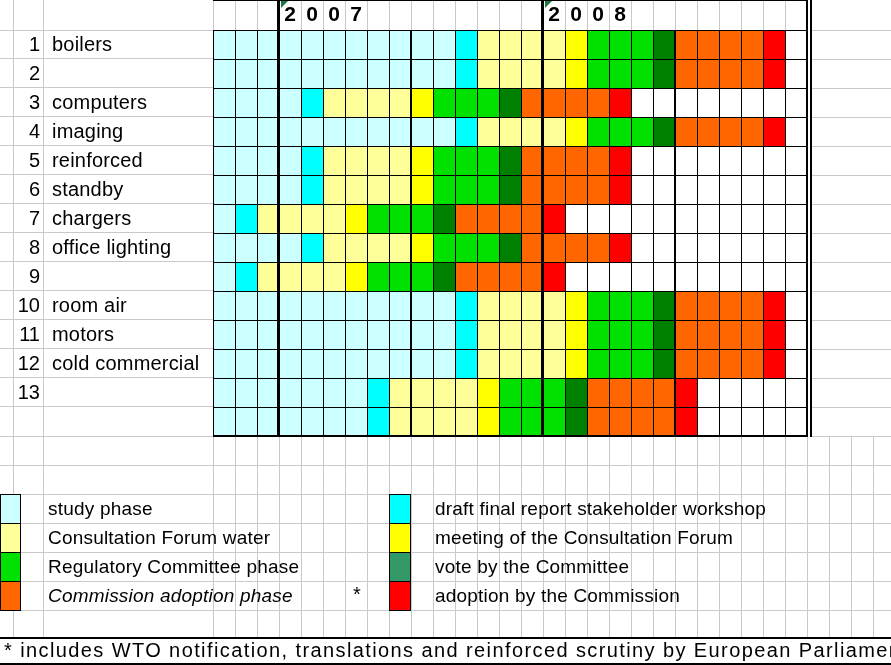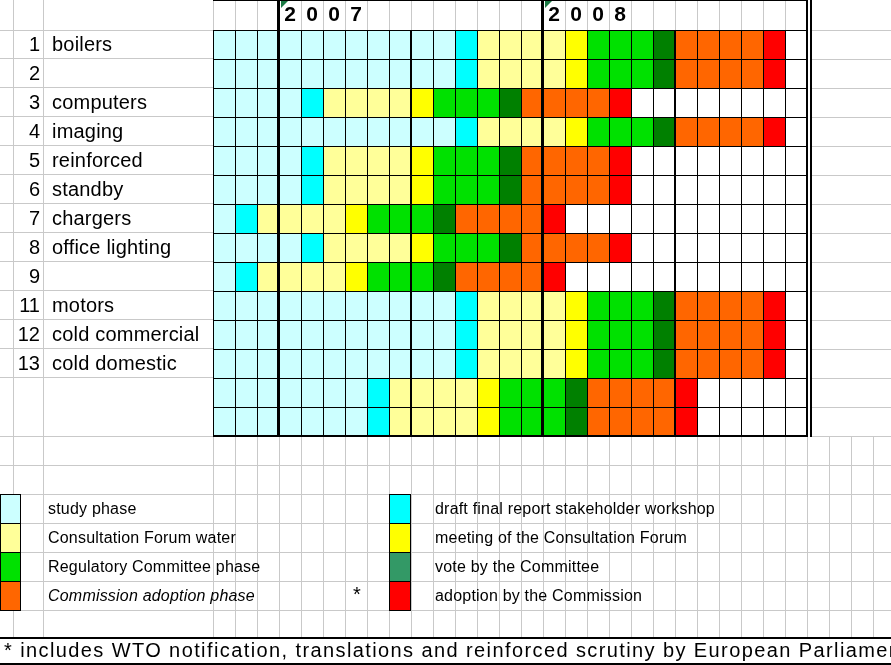--- a/index.html
+++ b/index.html
@@ -40,21 +40,21 @@
   .gridbottom{left:213px;top:435px;width:598px;height:2px;}
   .dline{position:absolute;left:806px;top:0;width:6px;height:437px;z-index:4;background:#fff;
          border-left:2px solid #000;border-right:2px solid #000;box-sizing:border-box;}
   .tri{position:absolute;top:1px;width:0;height:0;z-index:5;
        border-top:7px solid #1b7a44;border-right:7px solid transparent;}
   
   .year{position:absolute;top:2px;display:flex;z-index:3;}
   .ydigit{width:22px;text-align:center;font-size:21px;font-weight:bold;}
   
   .lg-swatch{position:absolute;width:22px;height:30px;box-sizing:border-box;border:1px solid #000;z-index:3;}
-  .lg-label{position:absolute;height:29px;line-height:29px;font-size:16px;white-space:nowrap;z-index:3;letter-spacing:0.2px;}
+  .lg-label{position:absolute;height:29px;line-height:29px;font-size:19px;white-space:nowrap;z-index:3;letter-spacing:0.2px;}
   .lg-star{position:absolute;font-size:20px;z-index:3;}
   
   .sep{position:absolute;left:0;top:637px;width:891px;height:2px;background:#000;z-index:5;}
   .bottomline{position:absolute;left:0;top:663px;width:891px;height:2px;background:#000;z-index:5;}
   .footnote{position:absolute;left:4px;top:639px;font-size:20px;letter-spacing:1.4px;white-space:nowrap;z-index:5;}
 </style>
 </head>
 <body>
 
 <div class="sheet">
@@ -110,30 +110,33 @@
         <span class="rlab">chargers</span>
       </div>
       <div class="lrow">
         <span class="rnum">8</span>
         <span class="rlab">office lighting</span>
       </div>
       <div class="lrow">
         <span class="rnum">9</span>
       </div>
       <div class="lrow">
+        <span class="rnum">10</span>
+        <span class="rlab">room air</span>
+      </div>
+      <div class="lrow">
         <span class="rnum">11</span>
         <span class="rlab">motors</span>
       </div>
       <div class="lrow">
         <span class="rnum">12</span>
         <span class="rlab">cold commercial</span>
       </div>
       <div class="lrow">
         <span class="rnum">13</span>
-        <span class="rlab">cold domestic</span>
       </div>
     </div>
   <div id="grid">
       <div class="grow">
         <div class="cell" style="background: rgb(204, 255, 255);"></div>
         <div class="cell" style="background: rgb(204, 255, 255);"></div>
         <div class="cell" style="background: rgb(204, 255, 255);"></div>
         <div class="cell" style="background: rgb(204, 255, 255);"></div>
         <div class="cell" style="background: rgb(204, 255, 255);"></div>
         <div class="cell" style="background: rgb(204, 255, 255);"></div>

